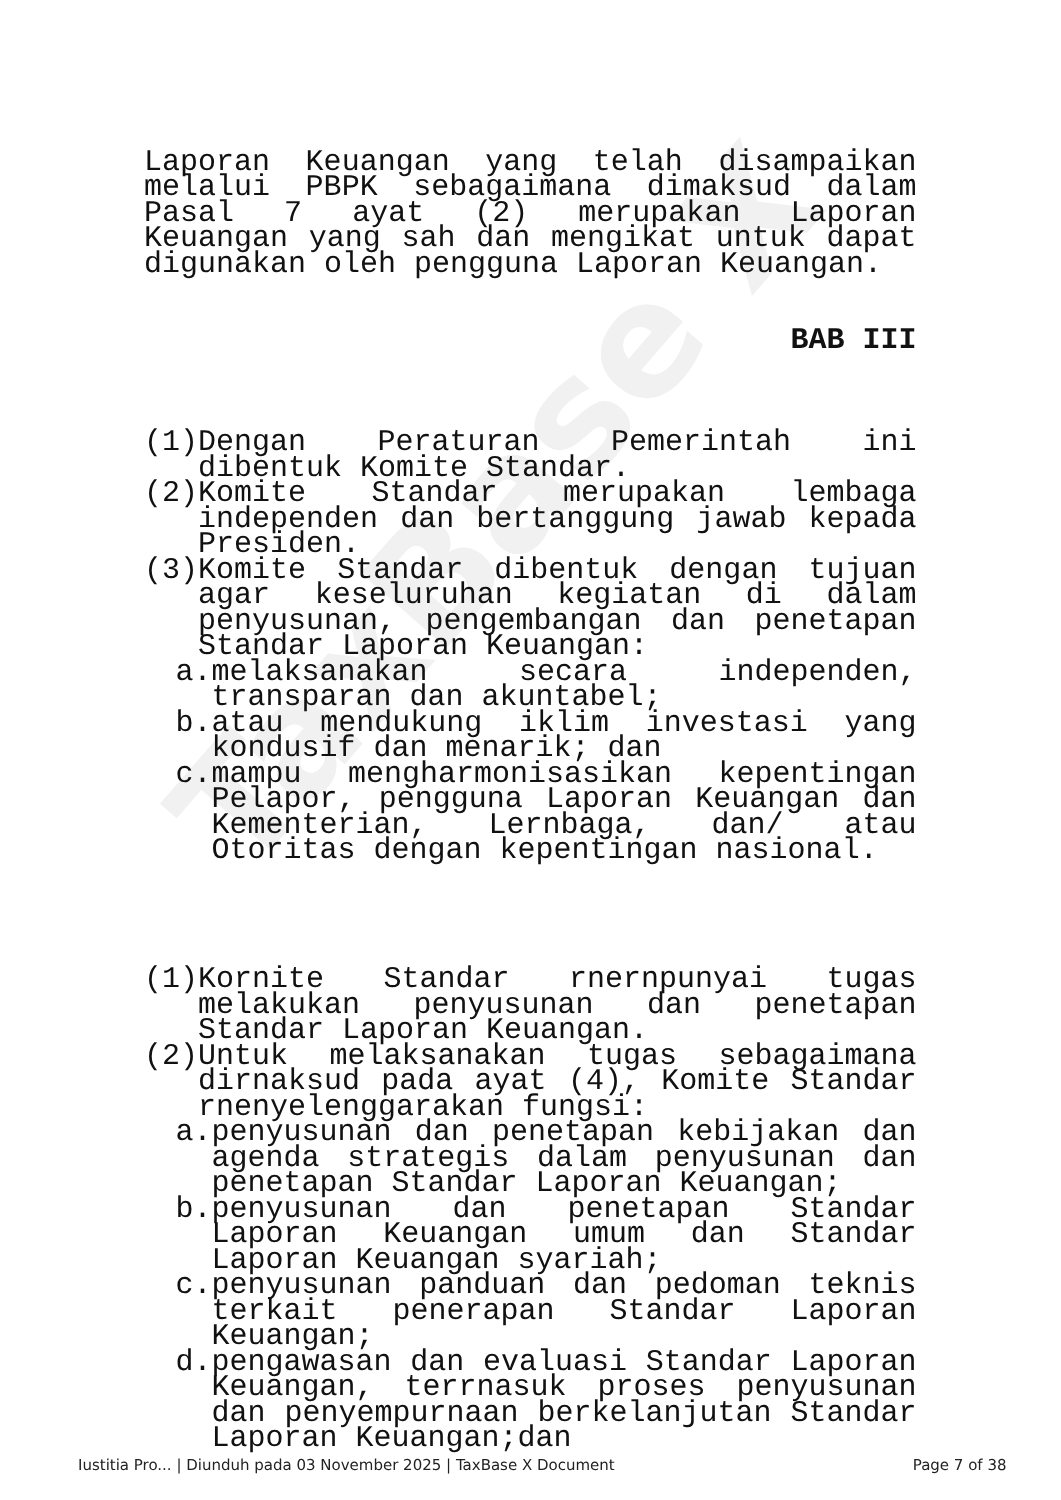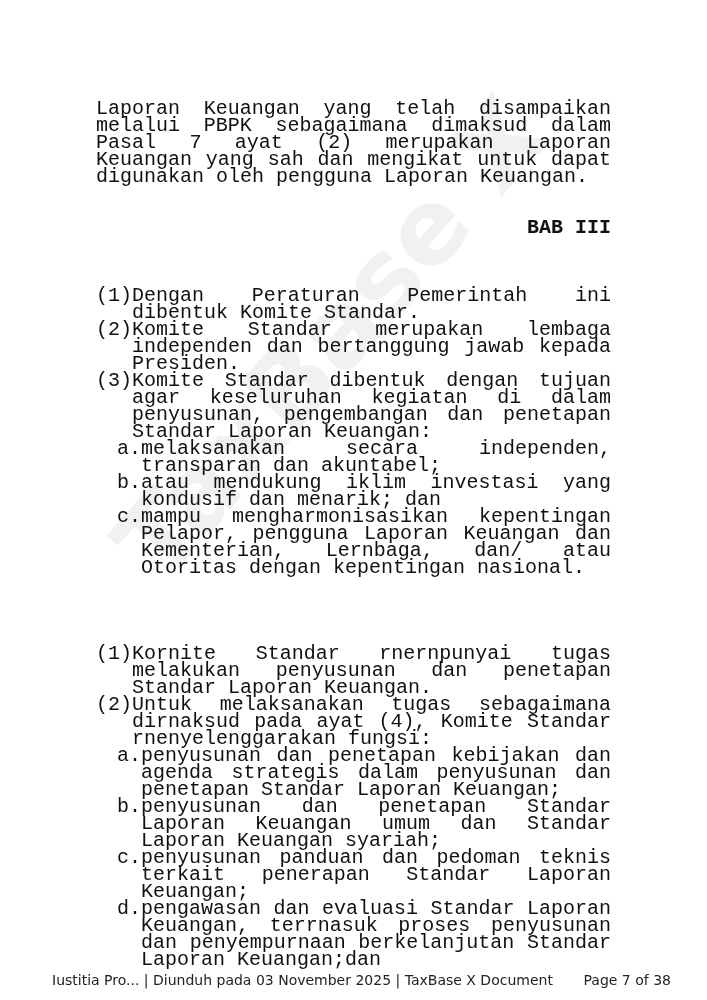--- a/index.html
+++ b/index.html
@@ -12,21 +12,21 @@
   .page { position: absolute; left: 96px; top: 100px; width: 515px; z-index: 1;
           font-size: 20px; line-height: 17px; font-family: Liberation Mono, monospace; }
   p.just { margin: 0; text-align: justify; }
   .heading { text-align: right; font-weight: bold; margin: 0; }
   .list { margin: 0; padding: 0; }
   .item { display: flex; text-align: justify; }
   .num { flex: 0 0 21px; }
   .alpha { flex: 0 0 18px; }
   .body { flex: 1 1 auto; text-align: justify; }
   .sub { margin-left: 21px; }
-  .footer { position: absolute; top: 972px; font-size: 14px; color: #222; z-index: 1; }
+  .footer { position: absolute; top: 972px; font-size: 10px; color: #222; z-index: 1; }
   .footer-left { left: 52px; }
   .footer-right { right: 36px; }
 </style>
 </head>
 <body>
 
 <div class="watermark">TaxBase X</div>
 
 <div class="page">
   <p class="just">Laporan Keuangan yang telah disampaikan melalui PBPK sebagaimana dimaksud dalam Pasal 7 ayat (2) merupakan Laporan Keuangan yang sah dan mengikat untuk dapat digunakan oleh pengguna Laporan Keuangan.</p>

